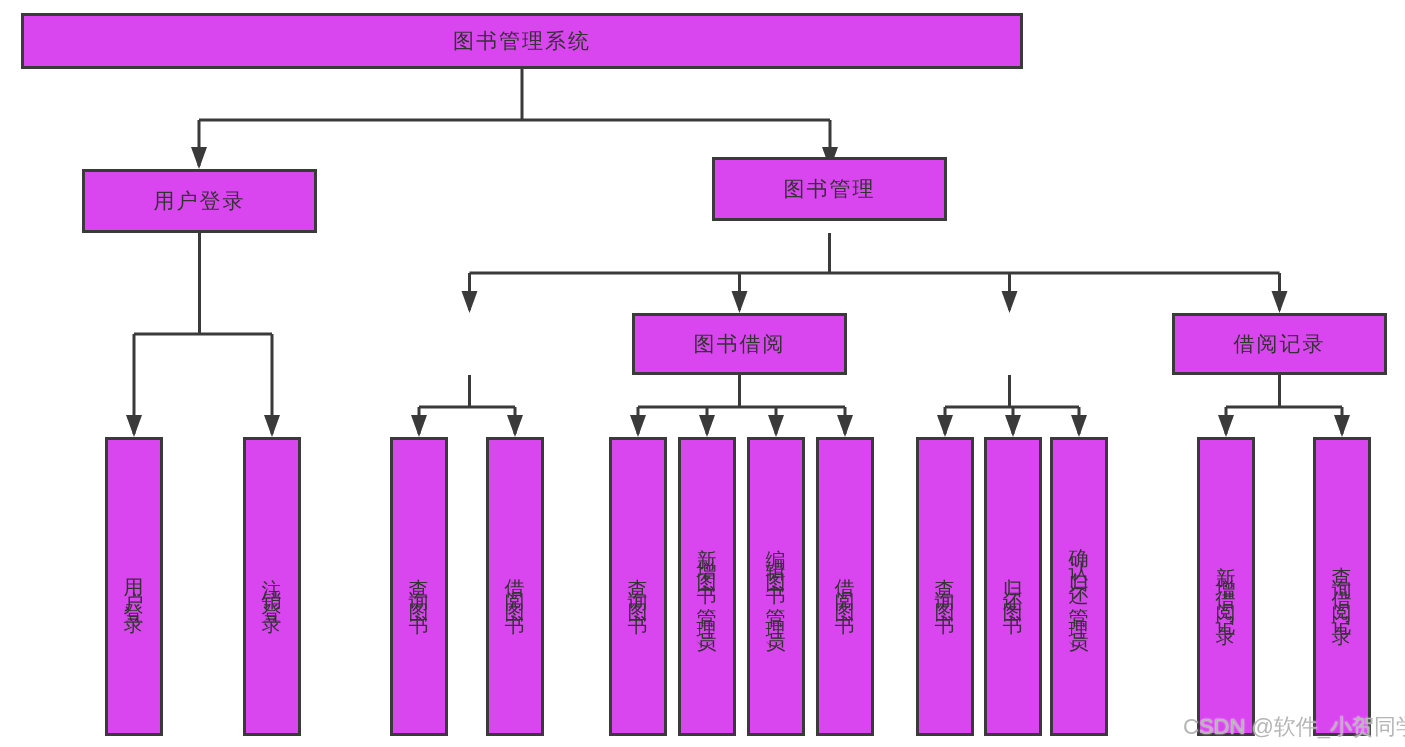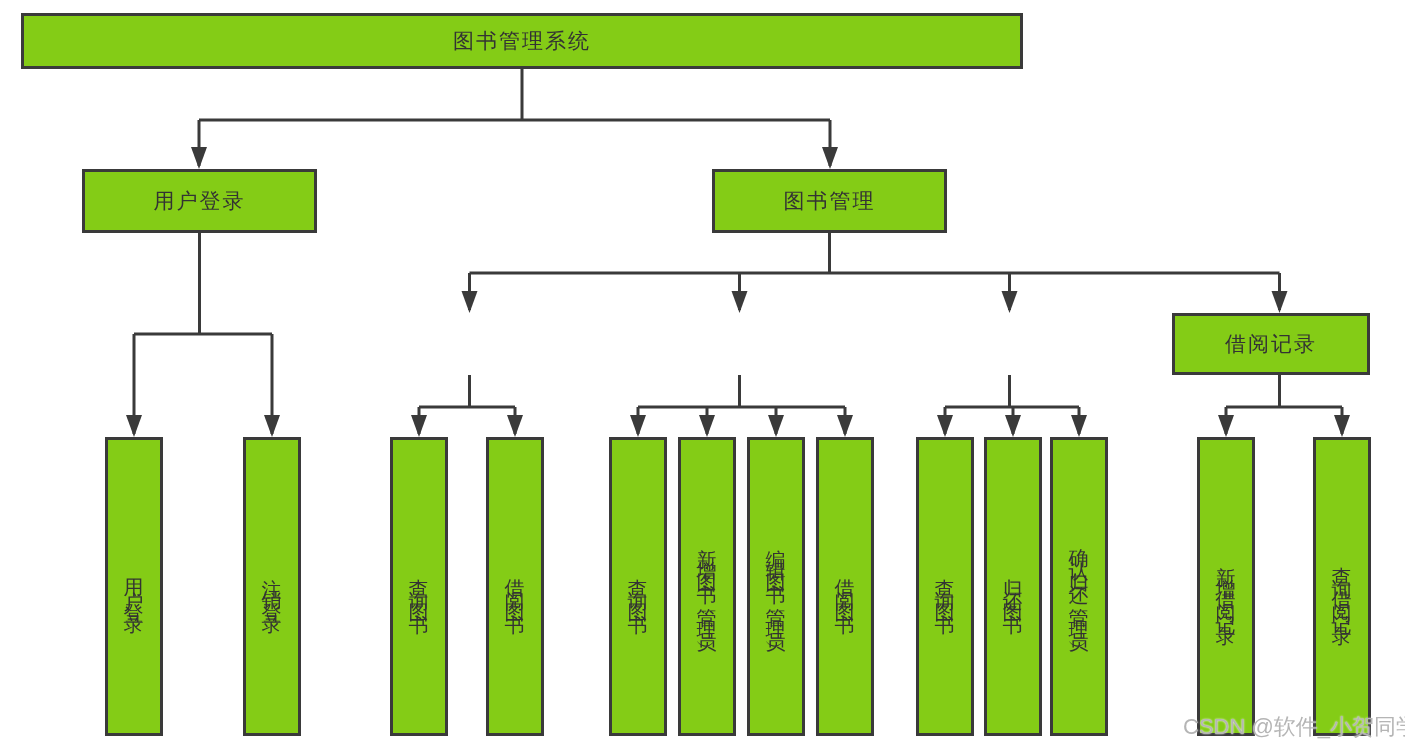--- a/index.html
+++ b/index.html
@@ -14,21 +14,21 @@
   .connector-layer {
     position: absolute;
     left: 0; top: 0;
     width: 1405px; height: 747px;
     pointer-events: none;
   }
   .node {
     position: absolute;
     box-sizing: border-box;
     border: 3px solid #3a3a3a;
-    background: #84cc16;
+    background: #d946ef;
     display: flex;
     align-items: center;
     justify-content: center;
     color: #333333;
     text-align: center;
   }
   .h-node { font-size: 21px; letter-spacing: 2px; }
   .v-node span {
     writing-mode: vertical-rl;
     text-orientation: mixed;
@@ -93,25 +93,28 @@
     </g>
   </svg>
 
   <div class="node h-node" style="left:21px; top:13px; width:1002px; height:56px;">
     <span>图书管理系统</span>
   </div>
 
   <div class="node h-node" style="left:82px; top:169px; width:235px; height:64px;">
     <span>用户登录</span>
   </div>
-  <div class="node h-node" style="left:712px; top:169px; width:235px; height:64px;">
+  <div class="node h-node" style="left:712px; top:157px; width:235px; height:64px;">
     <span>图书管理</span>
   </div>
 
-  <div class="node h-node" style="left:1172px; top:313px; width:198px; height:62px;">
+  <div class="node h-node" style="left:632px; top:313px; width:215px; height:62px;">
+    <span>图书借阅</span>
+  </div>
+  <div class="node h-node" style="left:1172px; top:313px; width:215px; height:62px;">
     <span>借阅记录</span>
   </div>
 
   <div class="node v-node" style="left:105px; top:437px; width:58px; height:299px;">
     <span>用户登录</span>
   </div>
   <div class="node v-node" style="left:243px; top:437px; width:58px; height:299px;">
     <span>注销登录</span>
   </div>
 

